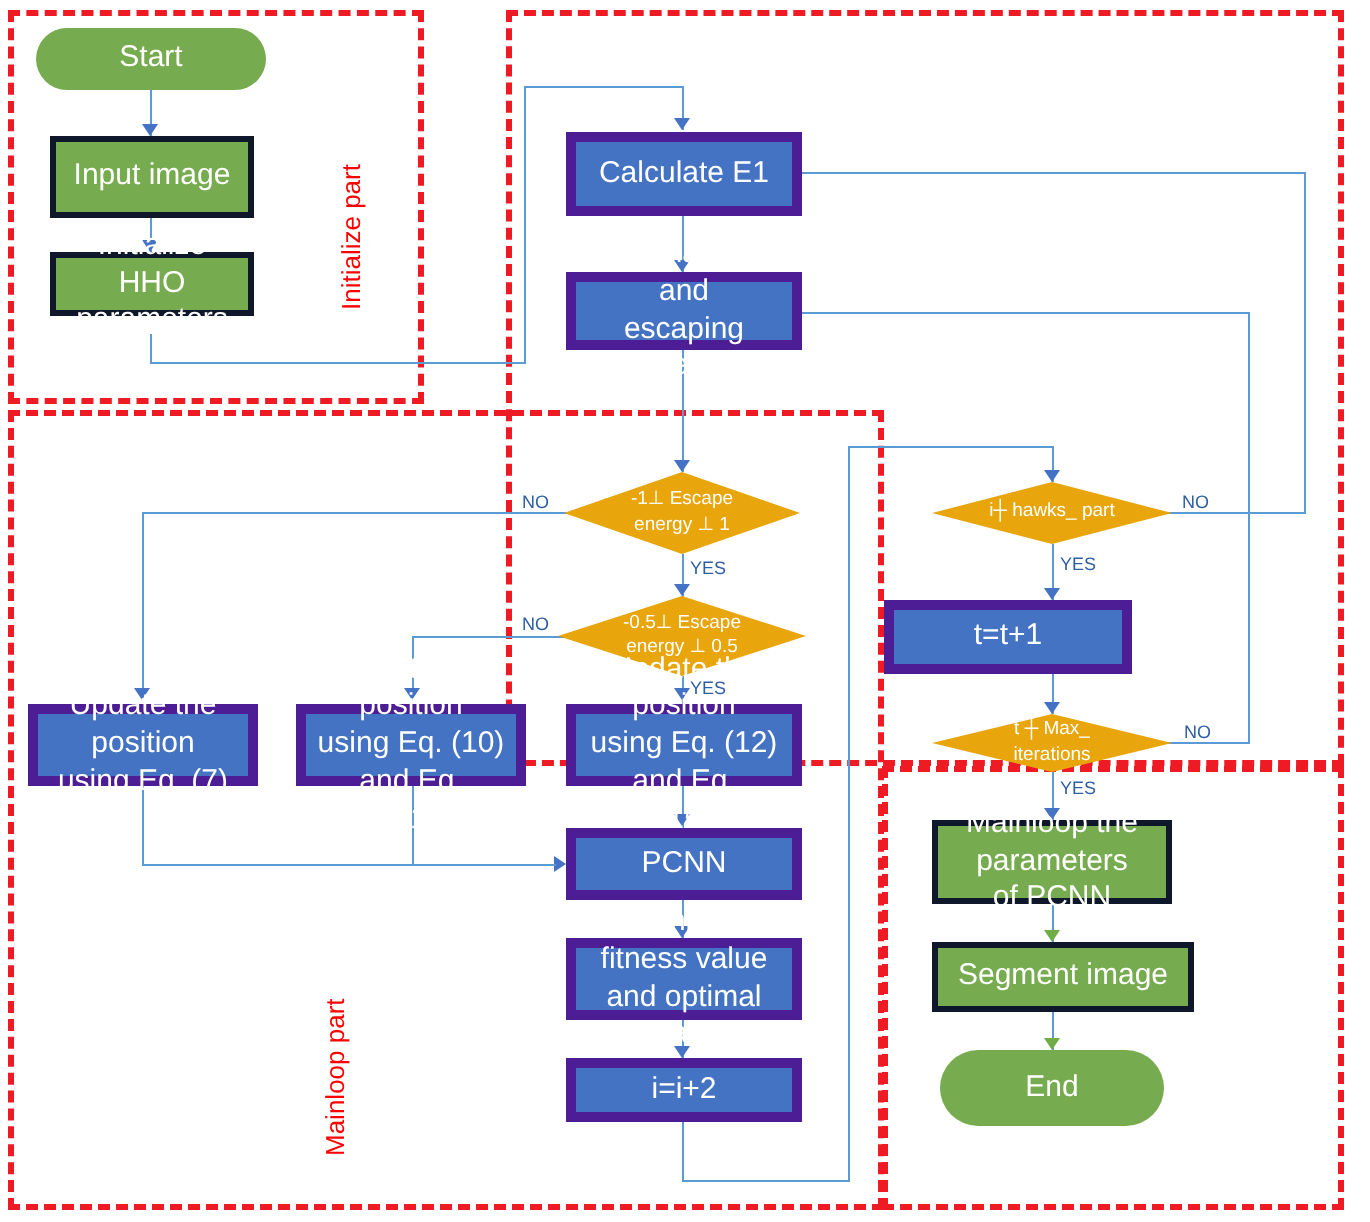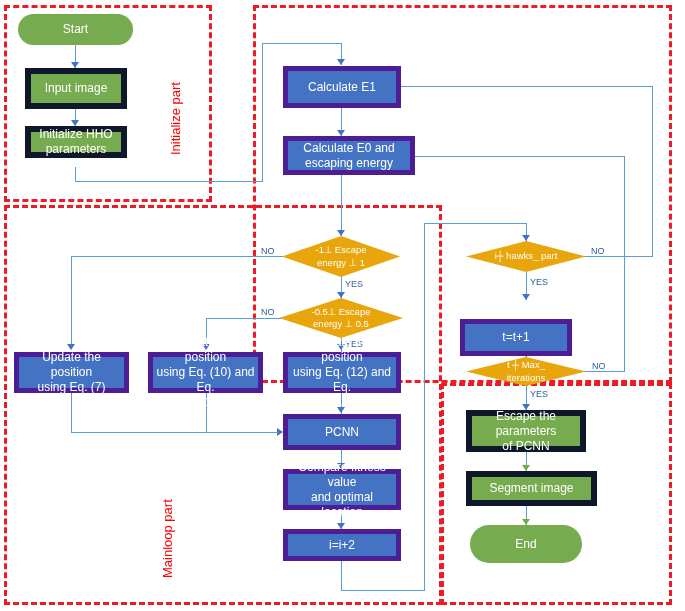--- a/index.html
+++ b/index.html
@@ -6,23 +6,23 @@
   body{font-family:"Liberation Sans",sans-serif;}
   #canvas{position:relative;width:685px;height:611px;background:#fff;overflow:hidden;}
 
   
   .region{position:absolute;border:3px dashed #ee1b24;box-sizing:border-box;}
   .region-label{position:absolute;color:#ff0000;font-size:13px;font-weight:400;
     white-space:nowrap;transform-origin:0 0;}
 
   
   .node{position:absolute;box-sizing:border-box;display:flex;align-items:center;
-    justify-content:center;text-align:center;color:#fff;font-size:12px;line-height:1.25;
+    justify-content:center;text-align:center;color:#fff;font-size:15px;line-height:1.25;
     padding:2px 3px;}
-  .node.green{background:#77ab4f;border:6px solid #0f172a;}
+  .node.green{background:#77ab4f;border:3px solid #0f172a;}
   .node.blue{background:#4573c4;border:5px solid #4c1d95;}
   .node.round{border-radius:999px;border:none;}
   .node span{display:block;}
 
   
   .diamond{position:absolute;}
   .diamond svg{position:absolute;left:0;top:0;display:block;}
   .diamond .dtext{position:absolute;left:0;top:0;width:100%;height:100%;
     display:flex;align-items:center;justify-content:center;text-align:center;
     color:#fff;font-size:9.5px;line-height:1.3;}
@@ -161,21 +161,21 @@
 
   <div class="node green" style="left:25px;top:126px;width:102px;height:32px;">
     <span style="white-space:pre-line;">Initialize HHO
 parameters</span>
   </div>
 
   <div class="node blue" style="left:283px;top:66px;width:118px;height:42px;">
     <span>Calculate E1</span>
   </div>
 
-  <div class="node blue" style="left:283px;top:136px;width:132px;height:39px;">
+  <div class="node blue" style="left:283px;top:136px;width:118px;height:39px;justify-content:flex-end;">
     <span style="white-space:pre-line;">Calculate E0 and
 escaping energy</span>
   </div>
 
   <div class="diamond" style="left:282px;top:236px;width:118px;height:41px;">
     <svg width="118" height="41" viewBox="0 0 118 41">
       <polygon points="59,0 118,20.5 59,41 0,20.5" fill="#e8a50c"></polygon>
     </svg>
     <div class="dtext" style="white-space:pre-line;">-1⊥ Escape
 energy ⊥ 1</div>
@@ -219,34 +219,34 @@
     <span>i=i+2</span>
   </div>
 
   <div class="diamond" style="left:466px;top:241px;width:120px;height:31px;">
     <svg width="120" height="31" viewBox="0 0 120 31">
       <polygon points="60,0 120,15.5 60,31 0,15.5" fill="#e8a50c"></polygon>
     </svg>
     <div class="dtext">i┼  hawks_ part</div>
   </div>
 
-  <div class="node blue" style="left:460px;top:300px;width:112px;height:37px;margin-top:19px;">
+  <div class="node blue" style="left:442px;top:300px;width:124px;height:37px;">
     <span>t=t+1</span>
   </div>
 
   <div class="diamond" style="left:466px;top:357px;width:120px;height:29px;">
     <svg width="120" height="29" viewBox="0 0 120 29">
       <polygon points="60,0 120,14.5 60,29 0,14.5" fill="#e8a50c"></polygon>
     </svg>
     <div class="dtext" style="white-space:pre-line;">t ┼  Max_
 iterations</div>
   </div>
 
   <div class="node green" style="left:466px;top:410px;width:120px;height:42px;">
-    <span style="white-space:pre-line;">Escape the parameters
+    <span style="white-space:pre-line;">Mainloop the parameters
 of PCNN</span>
   </div>
 
   <div class="node green" style="left:466px;top:471px;width:131px;height:35px;">
     <span>Segment image</span>
   </div>
 
   <div class="node green round" style="left:470px;top:525px;width:112px;height:38px;">
     <span>End</span>
   </div>

